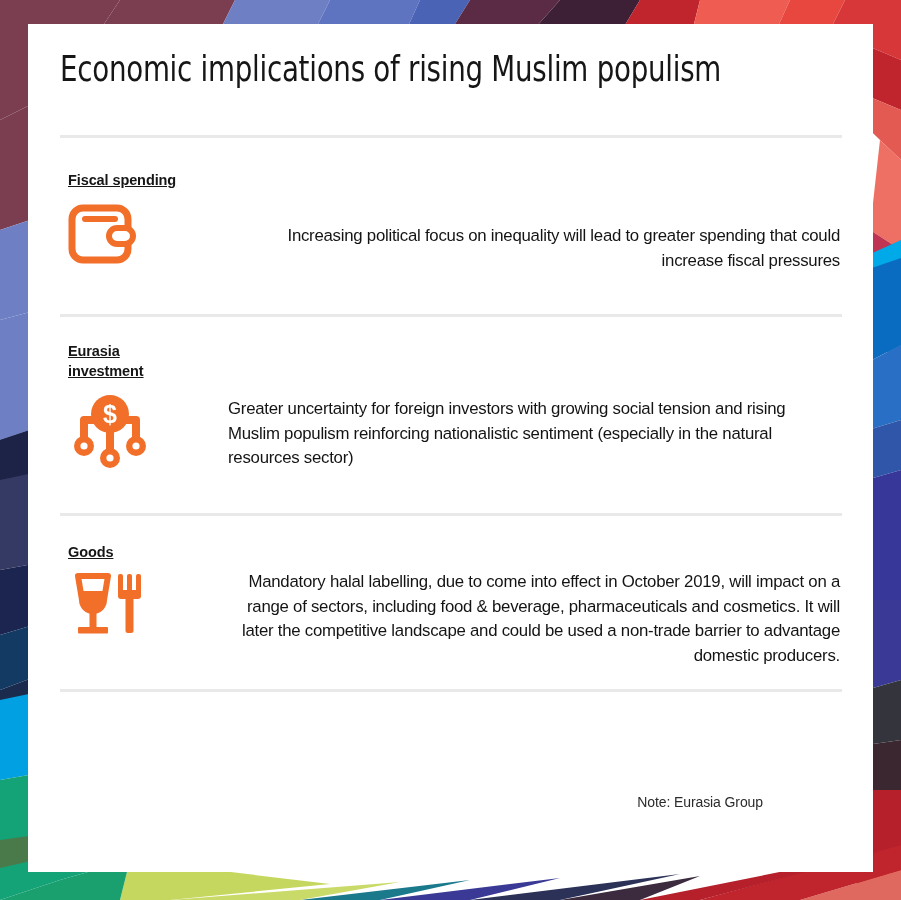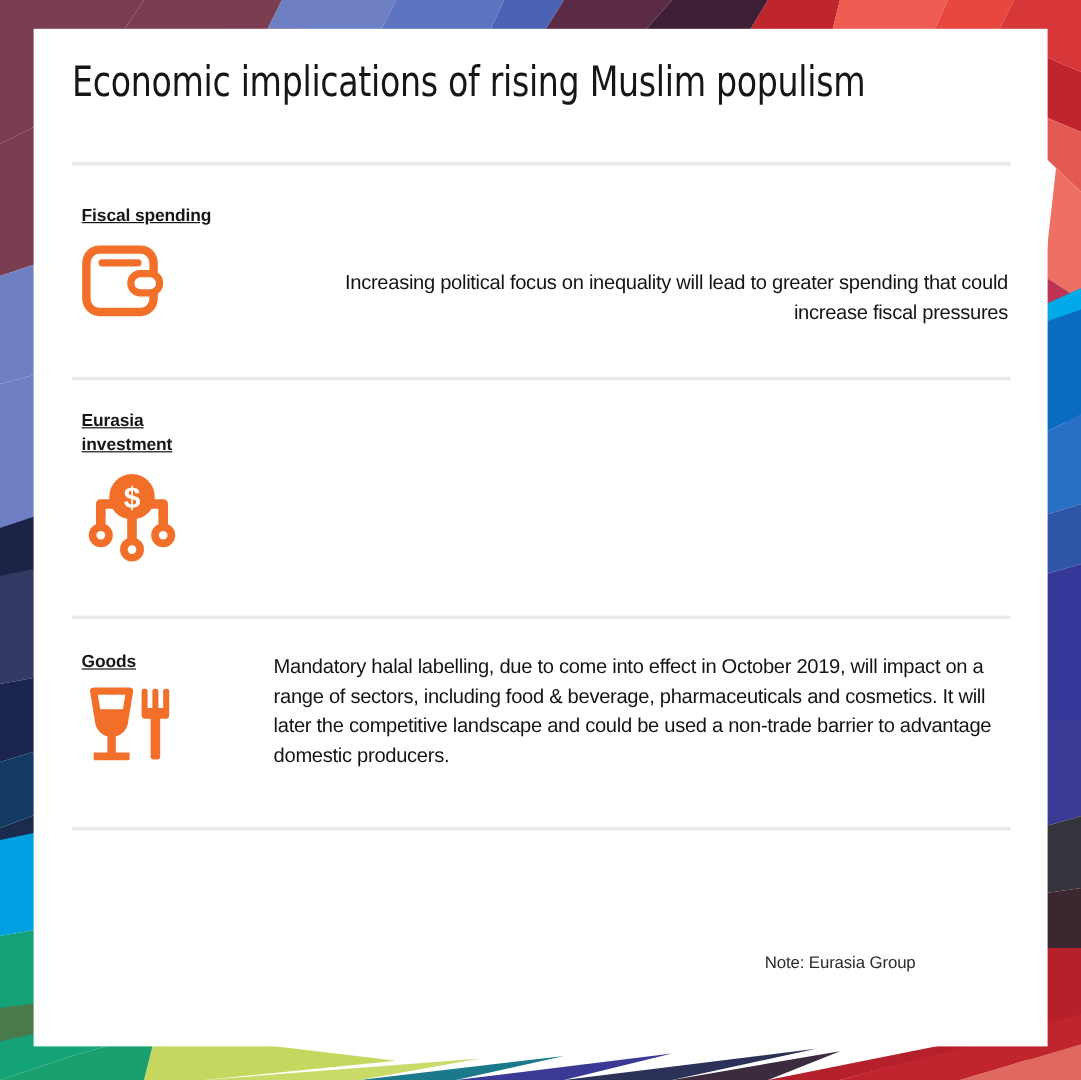--- a/index.html
+++ b/index.html
@@ -248,20 +248,21 @@
 
           <circle cx="14" cy="56" r="10" fill="#f26f2a"></circle>
           <circle cx="14" cy="56" r="3.6" fill="#ffffff"></circle>
           <circle cx="66" cy="56" r="10" fill="#f26f2a"></circle>
           <circle cx="66" cy="56" r="3.6" fill="#ffffff"></circle>
           <circle cx="40" cy="68" r="10" fill="#f26f2a"></circle>
           <circle cx="40" cy="68" r="3.6" fill="#ffffff"></circle>
         </svg>
       </div>
 
+      <div class="sec-body" style="top:373px;">Greater uncertainty for foreign investors with growing social tension and rising Muslim populism reinforcing nationalistic sentiment (especially in the natural resources sector)</div>
 
       <div class="divider" style="top:489px;"></div>
 
       <div class="sec-label" style="left:40px; top:518px;">Goods</div>
 
       <div class="icon-box" style="left:42px; top:542px; width:80px; height:80px;">
         <svg viewBox="0 0 80 80" width="80" height="80">
 
           <path d="M8 10 L38 10 L34 34 A11 11 0 0 1 12 34 Z" fill="none" stroke="#f26f2a" stroke-width="6" stroke-linejoin="round"></path>
 
@@ -274,21 +275,21 @@
           <rect x="48" y="8" width="5" height="20" rx="2" fill="#f26f2a"></rect>
           <rect x="57" y="8" width="5" height="20" rx="2" fill="#f26f2a"></rect>
           <rect x="66" y="8" width="5" height="20" rx="2" fill="#f26f2a"></rect>
 
           <rect x="48" y="24" width="23" height="9" rx="3" fill="#f26f2a"></rect>
 
           <rect x="55.5" y="31" width="8" height="36" rx="2.5" fill="#f26f2a"></rect>
         </svg>
       </div>
 
-      <div class="sec-body" style="top:520px;">Mandatory halal labelling, due to come into effect in October 2019, will impact on a range of sectors, including food &amp; beverage, pharmaceuticals and cosmetics. It will later the competitive landscape and could be used a non-trade barrier to advantage domestic producers.</div>
+      <div class="sec-body" style="top:546px;text-align:right;">Mandatory halal labelling, due to come into effect in October 2019, will impact on a range of sectors, including food &amp; beverage, pharmaceuticals and cosmetics. It will later the competitive landscape and could be used a non-trade barrier to advantage domestic producers.</div>
 
       <div class="divider" style="top:665px;"></div>
 
 
 
       <div class="note">Note: Eurasia Group</div>
 
     </div>
   </div>
 </div>

